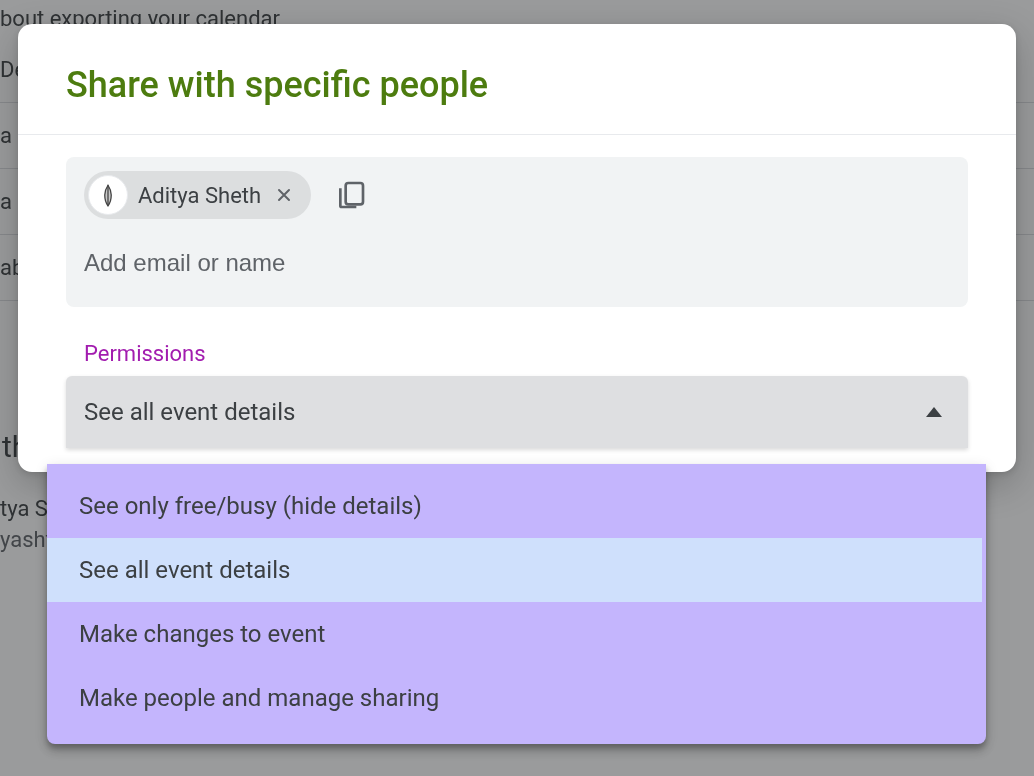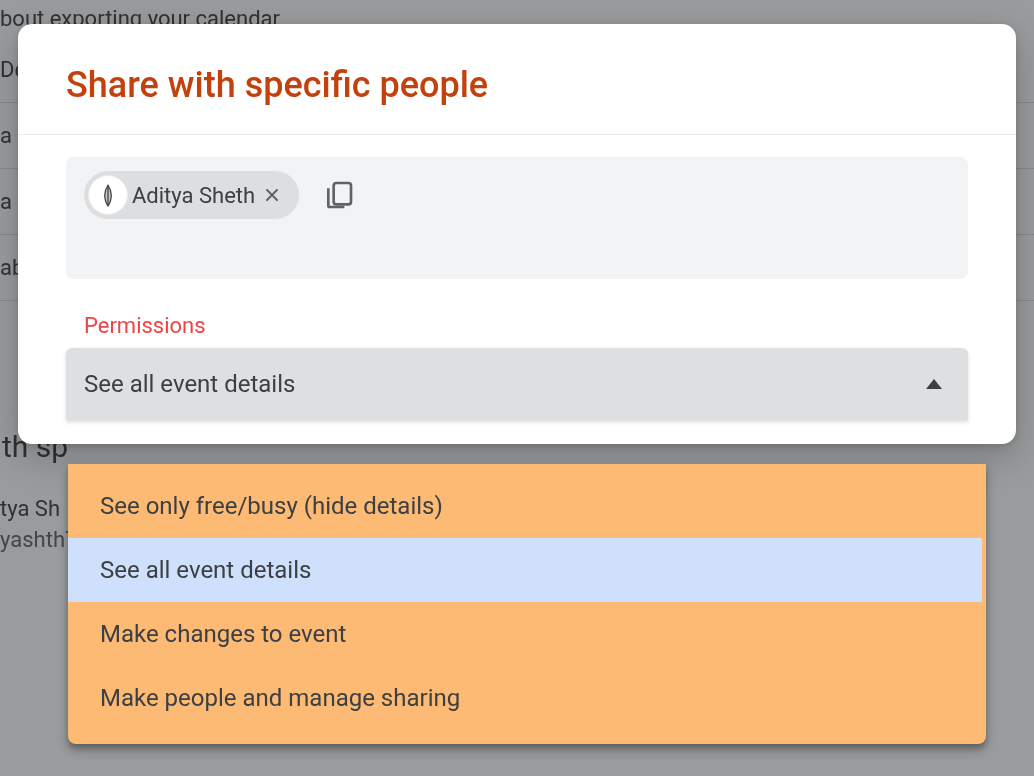--- a/index.html
+++ b/index.html
@@ -39,21 +39,21 @@
     z-index: 20;
     padding-bottom: 24px;
   }
   .modal-header {
     padding: 40px 48px 28px 48px;
     border-bottom: 1px solid #e8eaed;
   }
   .modal-title {
     font-size: 36px;
     font-weight: 500;
-    color: #c2410c;
+    color: #4d7c0f;
     letter-spacing: 0;
   }
   .modal-body {
     padding: 22px 48px 0 48px;
   }
   .people-box {
     background: #f1f3f4;
     border-radius: 8px;
     padding: 14px 18px 30px 18px;
   }
@@ -63,21 +63,21 @@
     gap: 22px;
     margin-bottom: 30px;
   }
   .chip {
     display: inline-flex;
     align-items: center;
     background: #dcdedf;
     border-radius: 999px;
     height: 48px;
     padding: 0 14px 0 4px;
-    gap: 4px;
+    gap: 10px;
   }
   .avatar {
     width: 40px; height: 40px;
     border-radius: 50%;
     background: #fff;
     display:flex; align-items:center; justify-content:center;
     border: 1px solid #e8eaed;
   }
   .avatar svg { width: 26px; height: 26px; }
   .chip-name { font-size: 22px; color:#3c4043; }
@@ -88,44 +88,44 @@
     border:none;
     background:transparent;
     font-size: 24px;
     color:#3c4043;
     outline:none;
   }
   .add-input::placeholder { color:#5f6368; }
   .perms-label {
     margin-top: 34px;
     font-size: 22px;
-    color:#ef4444;
+    color:#a21caf;
     padding-left: 18px;
   }
   .select {
     margin-top: 10px;
     background: #dedfe1;
     border-radius: 6px 6px 0 0;
     box-shadow: 0 2px 4px rgba(0,0,0,.15);
     height: 72px;
     display:flex;
     align-items:center;
     justify-content: space-between;
     padding: 0 26px 0 18px;
     cursor:pointer;
     position:relative;
   }
   .select-text { font-size: 24px; color:#3c4043; }
   .select .caret { width:0;height:0;border-left:8px solid transparent;border-right:8px solid transparent;border-bottom:10px solid #3c4043; }
   .dropdown {
     position:absolute;
-    left:68px;
+    left:47px;
     right:48px;
     top: 464px;
-    background:#fdba74;
+    background:#c4b5fd;
     border-radius: 0 0 8px 8px;
     box-shadow: 0 8px 10px rgba(0,0,0,.14), 0 3px 14px rgba(0,0,0,.12), 0 4px 5px rgba(0,0,0,.2);
     z-index: 30;
     padding: 10px 4px 14px 0;
   }
   .dropdown .opt {
     font-size: 24px;
     color:#3c4043;
     padding: 18px 32px;
     cursor:pointer;
@@ -172,20 +172,21 @@
               </svg>
           </span>
         </div>
         <span class="copy-icon">
           <svg viewBox="0 0 24 24" width="32" height="32" fill="none" stroke="#5f6368" stroke-width="2">
             <rect x="8" y="3" width="13" height="16" rx="2"></rect>
             <path d="M4 7 v13 a1 1 0 0 0 1 1 h11"></path>
           </svg>
         </span>
       </div>
+      <input class="add-input" type="text" placeholder="Add email or name" style="">
     </div>
 
     <div class="perms-label">Permissions</div>
 
     <div class="select">
       <span class="select-text">See all event details</span>
       <span class="caret"></span>
     </div>
   </div>
 </div>

